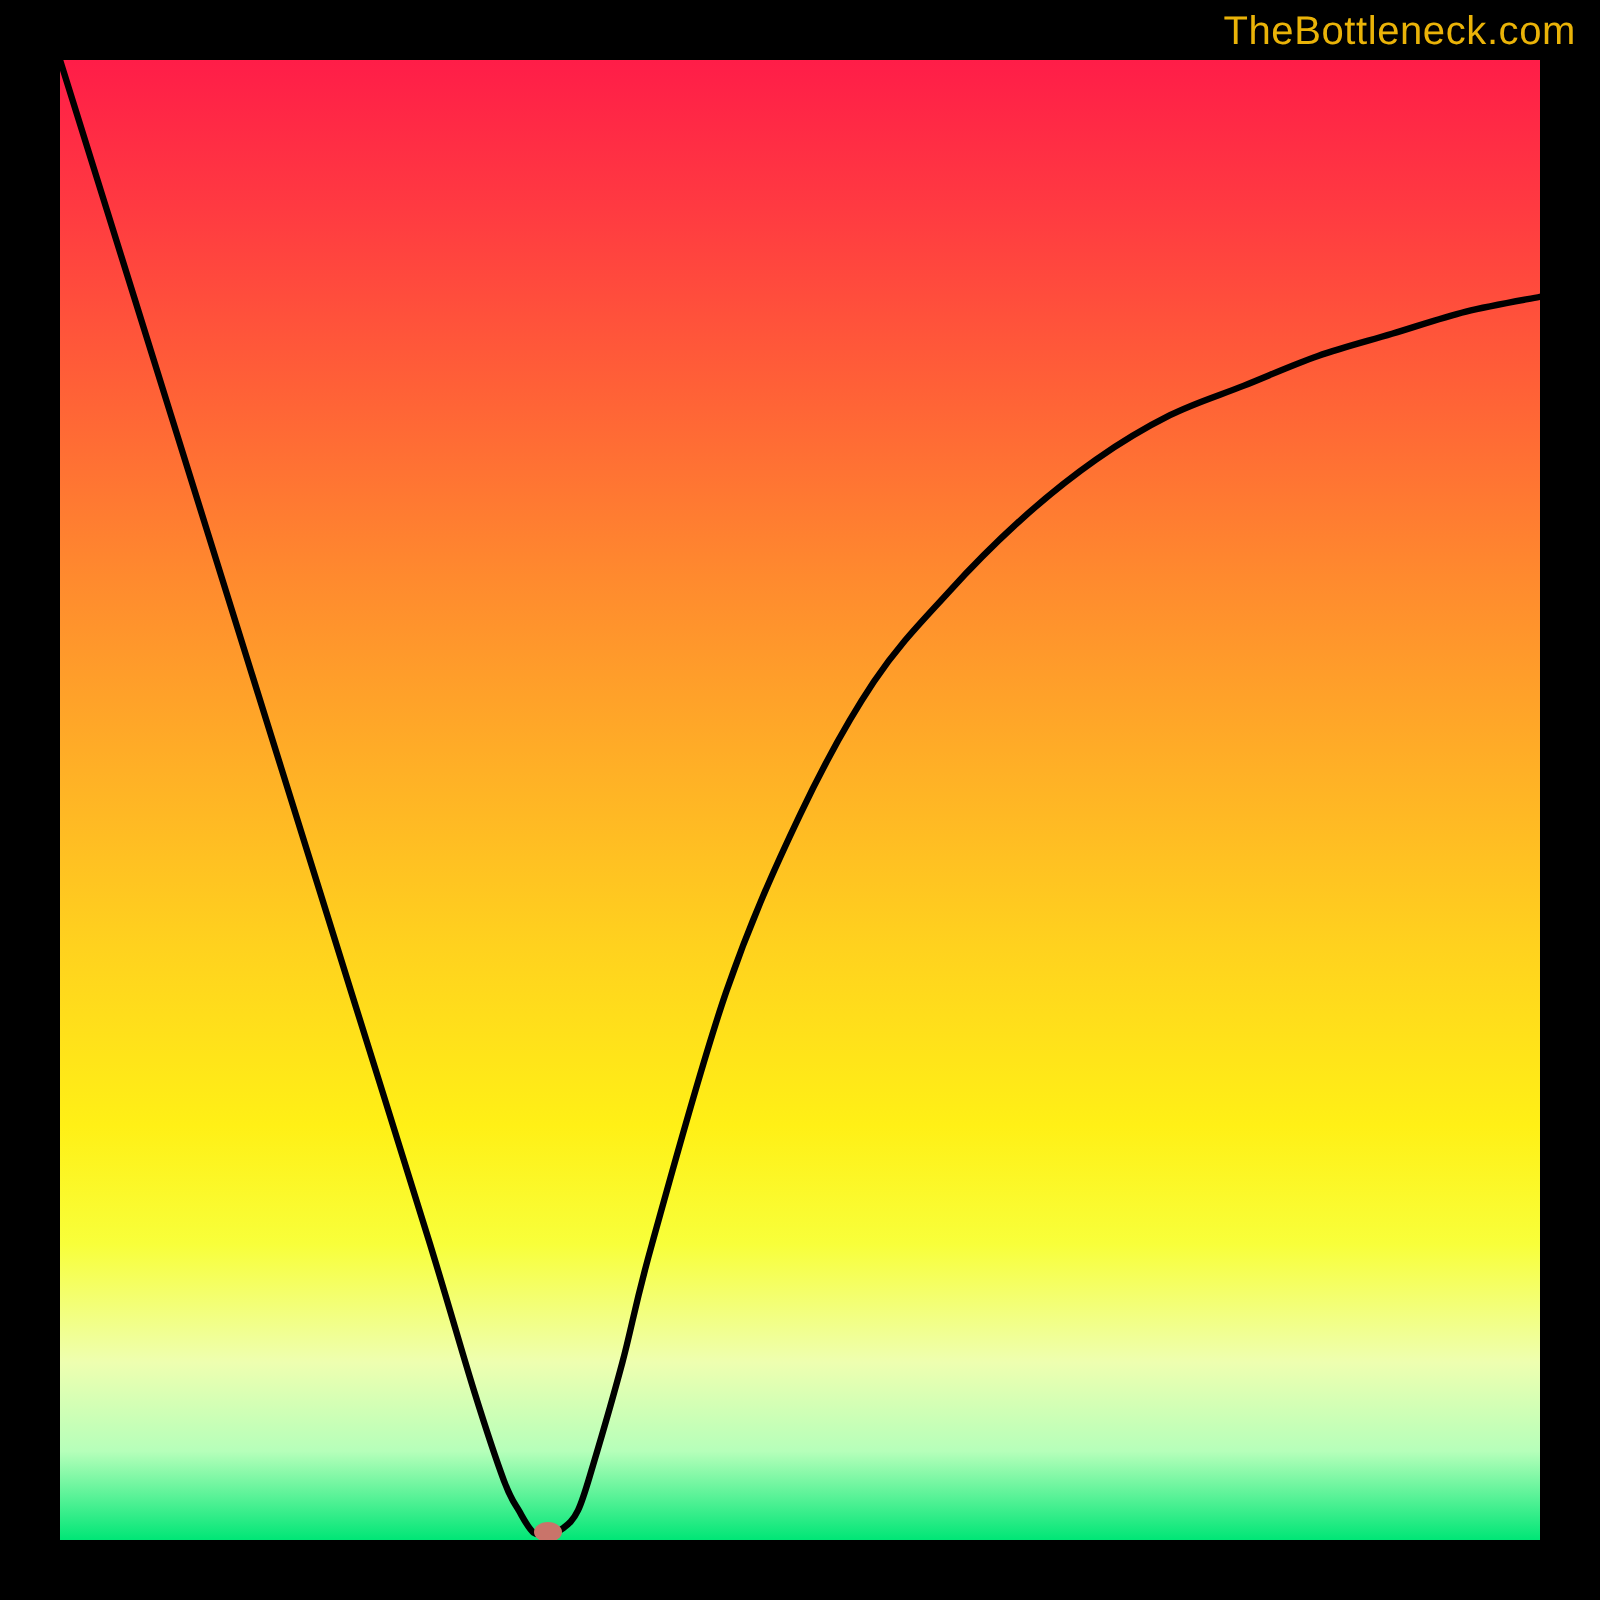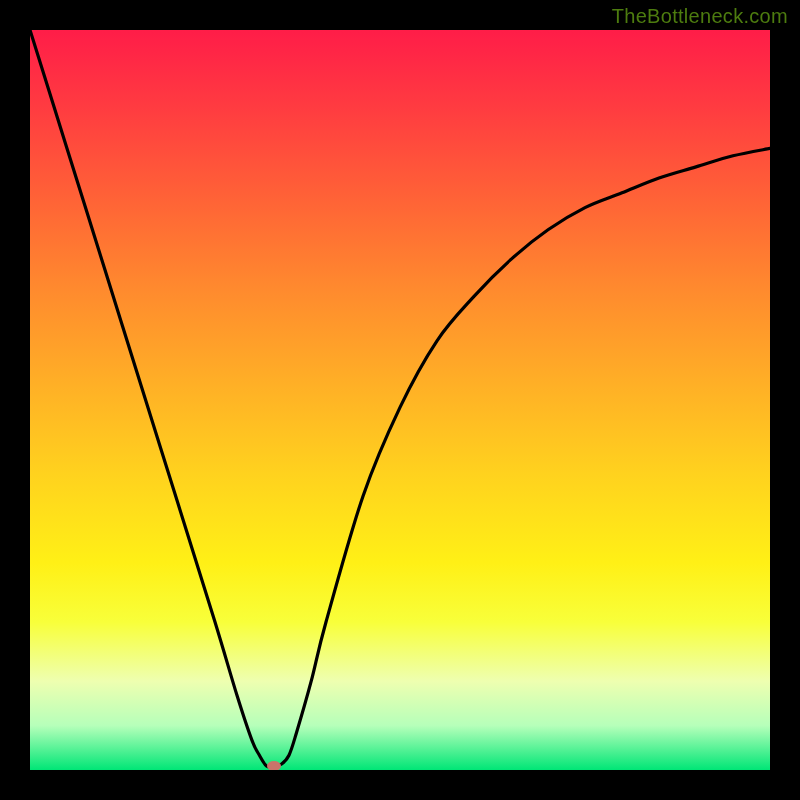--- a/index.html
+++ b/index.html
@@ -14,21 +14,21 @@
   .frame {
     position: relative;
     width: 800px;
     height: 800px;
     background: #000;
   }
   .watermark {
     position: absolute;
     top: 5px;
     right: 12px;
-    color: #4d7c0f;
+    color: #eab308;
     font-size: 20px;
     font-weight: 500;
     letter-spacing: 0.3px;
     z-index: 10;
   }
   .plot-area {
     position: absolute;
     left: 30px;
     top: 30px;
     width: 740px;

